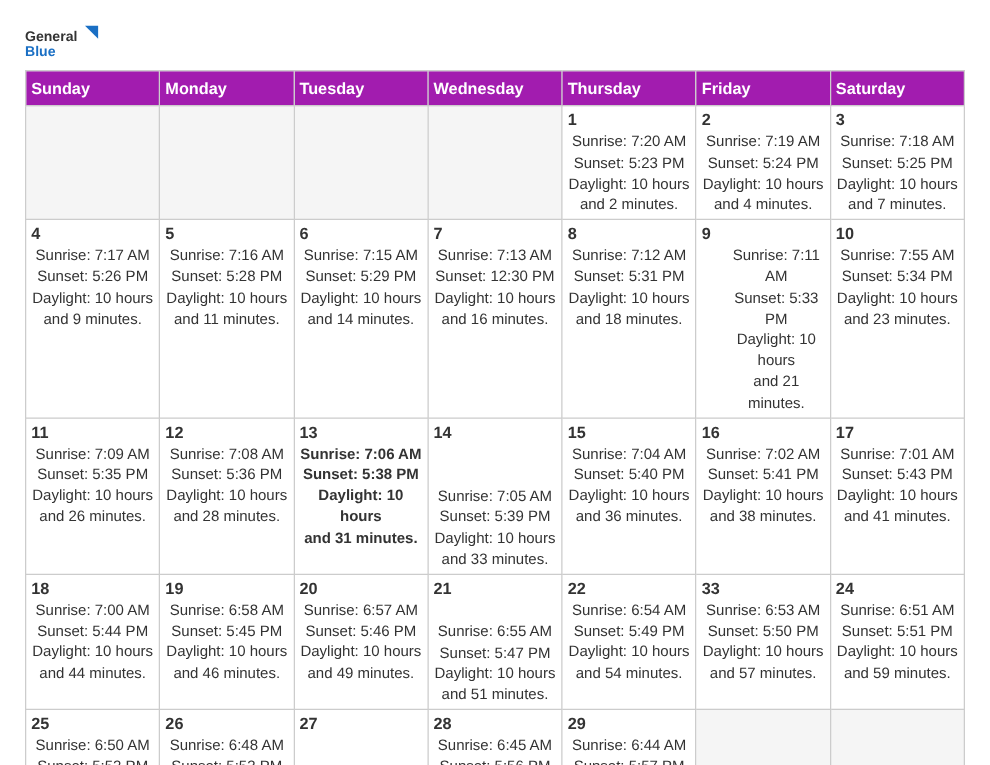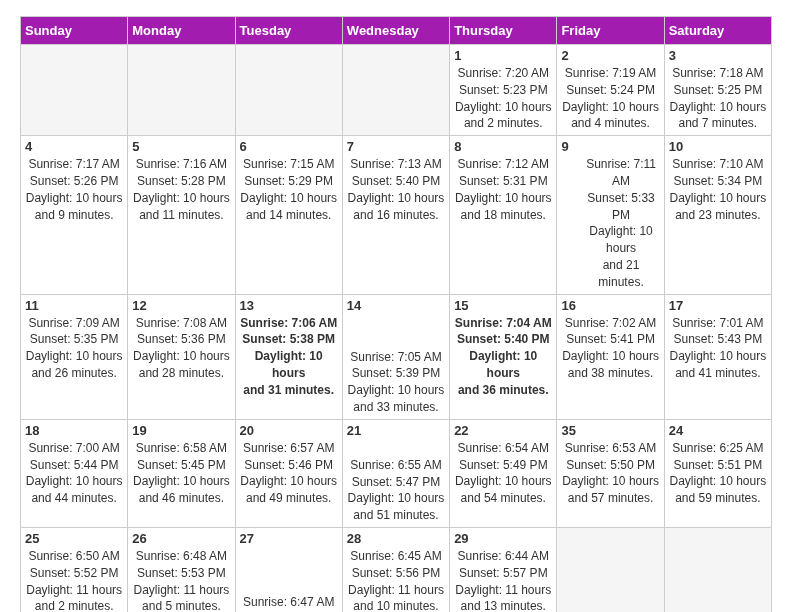--- a/index.html
+++ b/index.html
@@ -76,20 +76,33 @@
       font-size: 12px;
       color: #333;
       line-height: 1.4;
       text-align: center;
     }
   </style>
 </head>
 <body>
 
 <div class="page">
+  <div class="header-top">
+    <div class="logo">
+  <svg width="60" height="36" viewBox="0 0 80 40">
+    <text x="0" y="18" font-size="15" font-weight="bold" font-family="Arial" fill="#333">General</text>
+    <text x="0" y="34" font-size="15" font-weight="bold" font-family="Arial" fill="#1a6fc4">Blue</text>
+    <polygon points="64,2 78,2 78,16" fill="#1a6fc4"></polygon>
+  </svg>
+</div>
+    <div class="title-area">
+      <div class="main-title"></div>
+      <div class="subtitle"></div>
+    </div>
+  </div>
 
   <table class="calendar">
     <thead>
       <tr>
       <th>Sunday</th>
           <th>Monday</th>
           <th>Tuesday</th>
           <th>Wednesday</th>
           <th>Thursday</th>
           <th>Friday</th>
@@ -142,41 +155,41 @@
           <td>
             <span class="day-number">6</span>
             <div class="day-info" style="white-space: pre-line;">Sunrise: 7:15 AM
 Sunset: 5:29 PM
 Daylight: 10 hours
 and 14 minutes.</div>
           </td>
           <td>
             <span class="day-number">7</span>
             <div class="day-info" style="white-space: pre-line;">Sunrise: 7:13 AM
-Sunset: 5:40 PM
+Sunset: 12:30 PM
 Daylight: 10 hours
 and 16 minutes.</div>
           </td>
           <td>
             <span class="day-number">8</span>
             <div class="day-info" style="white-space: pre-line;">Sunrise: 7:12 AM
 Sunset: 5:31 PM
 Daylight: 10 hours
 and 18 minutes.</div>
           </td>
           <td>
             <span class="day-number">9</span>
             <div class="day-info" style="white-space: pre-line; margin-left: 21px;">Sunrise: 7:11 AM
 Sunset: 5:33 PM
 Daylight: 10 hours
 and 21 minutes.</div>
           </td>
           <td>
             <span class="day-number">10</span>
-            <div class="day-info" style="white-space: pre-line;">Sunrise: 7:10 AM
+            <div class="day-info" style="white-space: pre-line;">Sunrise: 7:55 AM
 Sunset: 5:34 PM
 Daylight: 10 hours
 and 23 minutes.</div>
           </td>
         </tr>
         <tr>
           <td>
             <span class="day-number">11</span>
             <div class="day-info" style="white-space: pre-line;">Sunrise: 7:09 AM
 Sunset: 5:35 PM
@@ -199,21 +212,21 @@
           </td>
           <td>
             <span class="day-number">14</span>
             <div class="day-info" style="white-space: pre-line; margin-top: 36px;">Sunrise: 7:05 AM
 Sunset: 5:39 PM
 Daylight: 10 hours
 and 33 minutes.</div>
           </td>
           <td>
             <span class="day-number">15</span>
-            <div class="day-info" style="white-space: pre-line; font-weight: bold;">Sunrise: 7:04 AM
+            <div class="day-info" style="white-space: pre-line;">Sunrise: 7:04 AM
 Sunset: 5:40 PM
 Daylight: 10 hours
 and 36 minutes.</div>
           </td>
           <td>
             <span class="day-number">16</span>
             <div class="day-info" style="white-space: pre-line;">Sunrise: 7:02 AM
 Sunset: 5:41 PM
 Daylight: 10 hours
 and 38 minutes.</div>
@@ -256,29 +269,29 @@
 and 51 minutes.</div>
           </td>
           <td>
             <span class="day-number">22</span>
             <div class="day-info" style="white-space: pre-line;">Sunrise: 6:54 AM
 Sunset: 5:49 PM
 Daylight: 10 hours
 and 54 minutes.</div>
           </td>
           <td>
-            <span class="day-number">35</span>
+            <span class="day-number">33</span>
             <div class="day-info" style="white-space: pre-line;">Sunrise: 6:53 AM
 Sunset: 5:50 PM
 Daylight: 10 hours
 and 57 minutes.</div>
           </td>
           <td>
             <span class="day-number">24</span>
-            <div class="day-info" style="white-space: pre-line;">Sunrise: 6:25 AM
+            <div class="day-info" style="white-space: pre-line;">Sunrise: 6:51 AM
 Sunset: 5:51 PM
 Daylight: 10 hours
 and 59 minutes.</div>
           </td>
         </tr>
         <tr>
           <td>
             <span class="day-number">25</span>
             <div class="day-info" style="white-space: pre-line;">Sunrise: 6:50 AM
 Sunset: 5:52 PM

